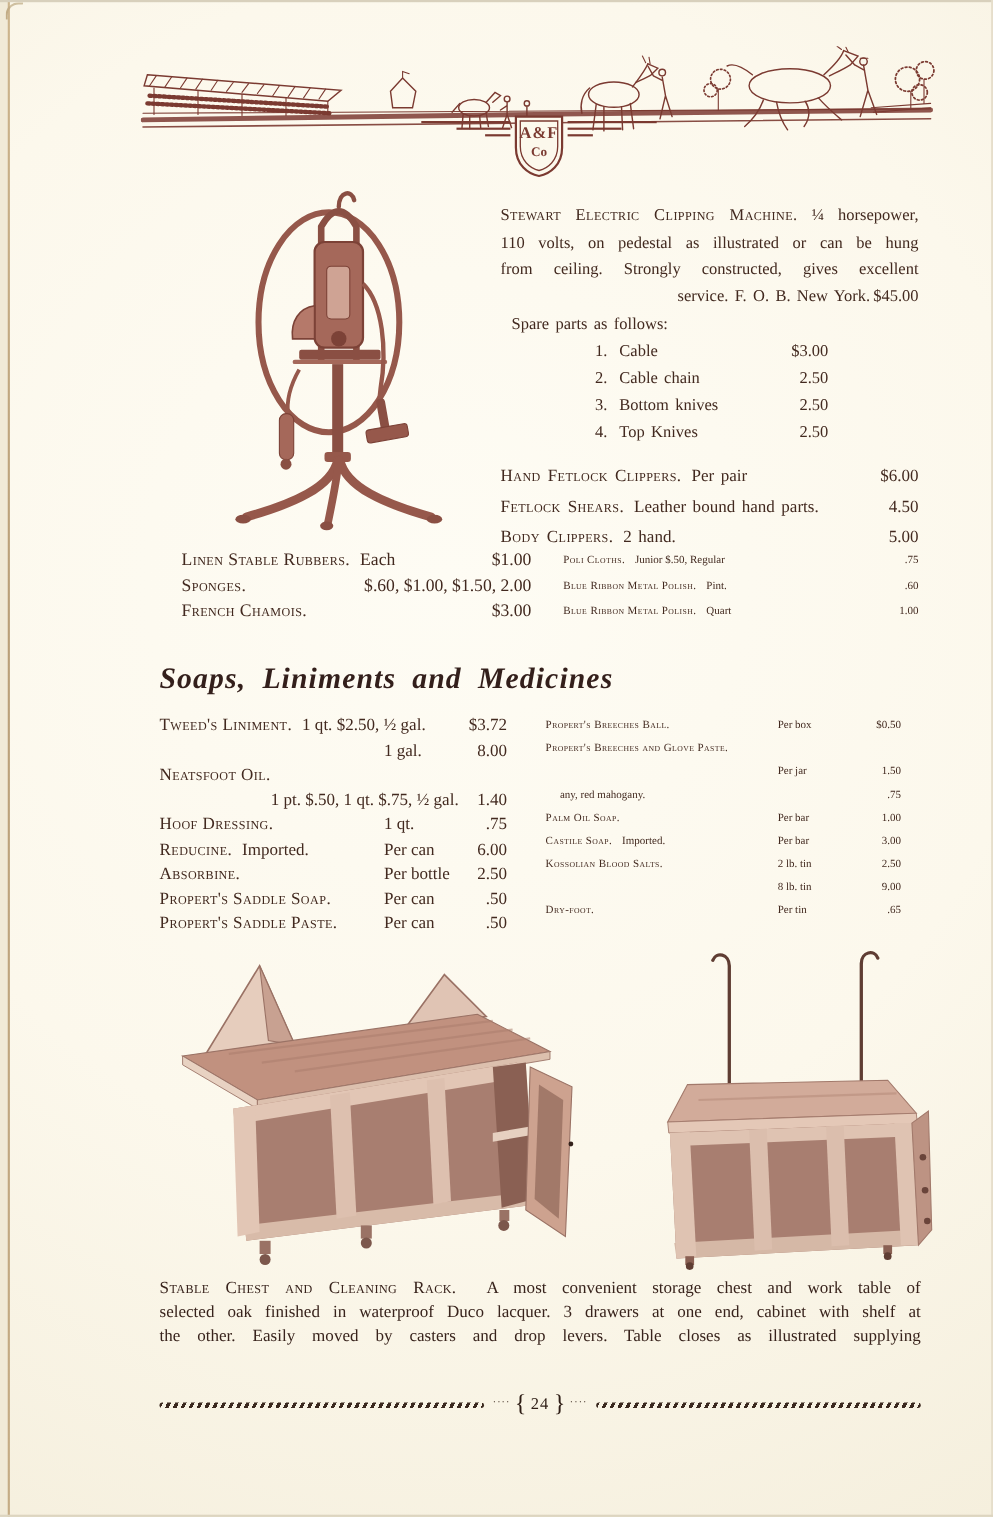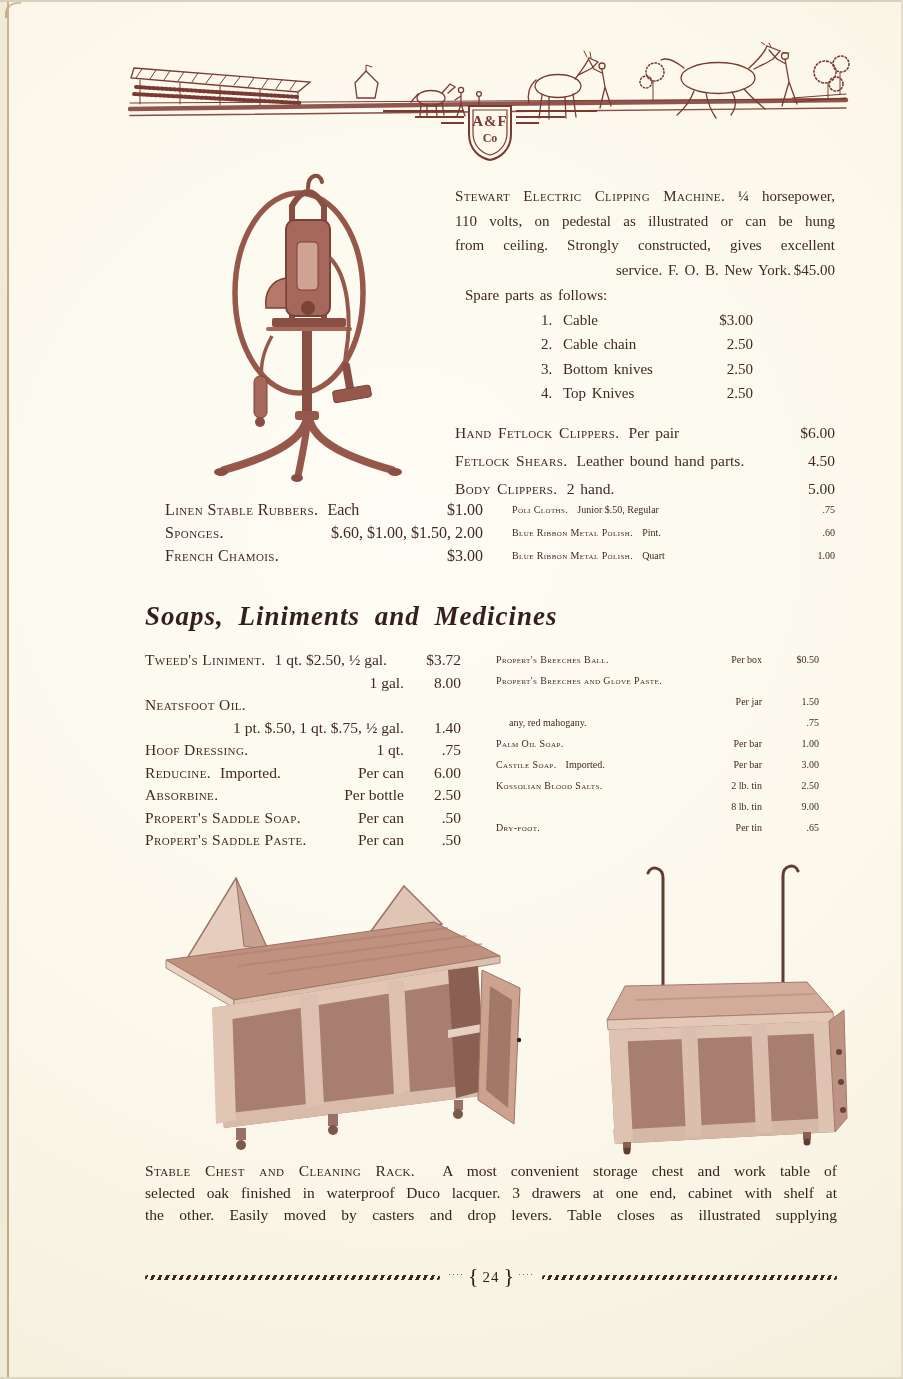--- a/index.html
+++ b/index.html
@@ -20,21 +20,21 @@
   .edge-top    { position:absolute; top:0; left:0; right:0; height:2px; background:#d8d0bc; }
   .edge-right  { position:absolute; top:0; right:0; width:2px; height:100%; background:#e6decb; }
   .edge-bottom { position:absolute; bottom:0; left:0; right:0; height:2px; background:#ddd5c0; }
   .corner-curve { position:absolute; left:5px; top:2px; width:16px; height:16px;
                   border-left:2px solid #c2ac86; border-top:2px solid #cfc0a0; border-radius:12px 0 0 0; }
 
   .sc   { font-variant: small-caps; letter-spacing:.4px; }
   .row  { display:flex; align-items:baseline; white-space:nowrap; }
   .fill { flex:1; }
   .desc { margin-left:9px; }
-  .unit { text-align:right; margin-right:13px; min-width:68px; }
+  .unit { text-align:left; min-width:68px; }
   .prc  { min-width:44px; text-align:right; }
   .cont { padding-left:13px; }
 
   .head-illo { position:absolute; left:128px; top:42px; width:722px; height:128px; }
   .step { position:absolute; height:2px; background:#7b3a31; }
   .shield { position:absolute; left:339px; top:62px; width:46px; height:58px; }
   .shield svg { position:absolute; inset:0; }
   .shield .em1 { position:absolute; top:9px;  left:0; width:100%; text-align:center;
                  font-size:15px; font-weight:bold; color:#7b3a31; letter-spacing:1px; }
   .shield .em2 { position:absolute; top:27px; left:0; width:100%; text-align:center;

